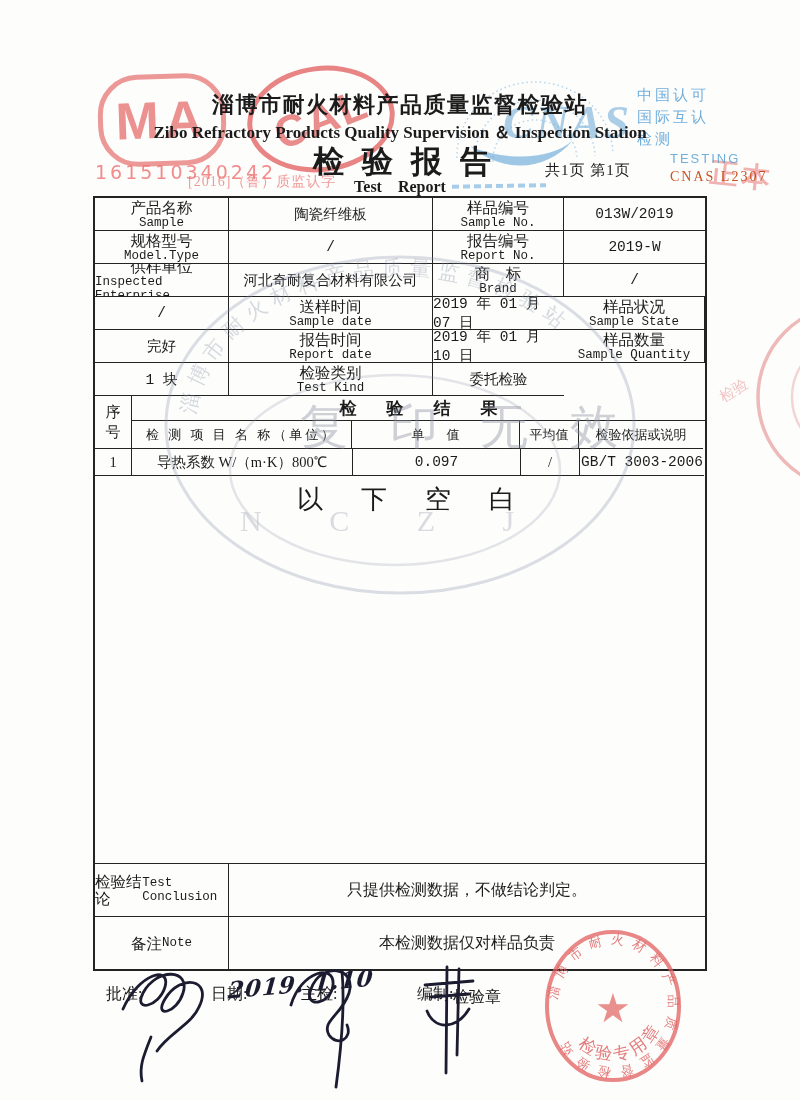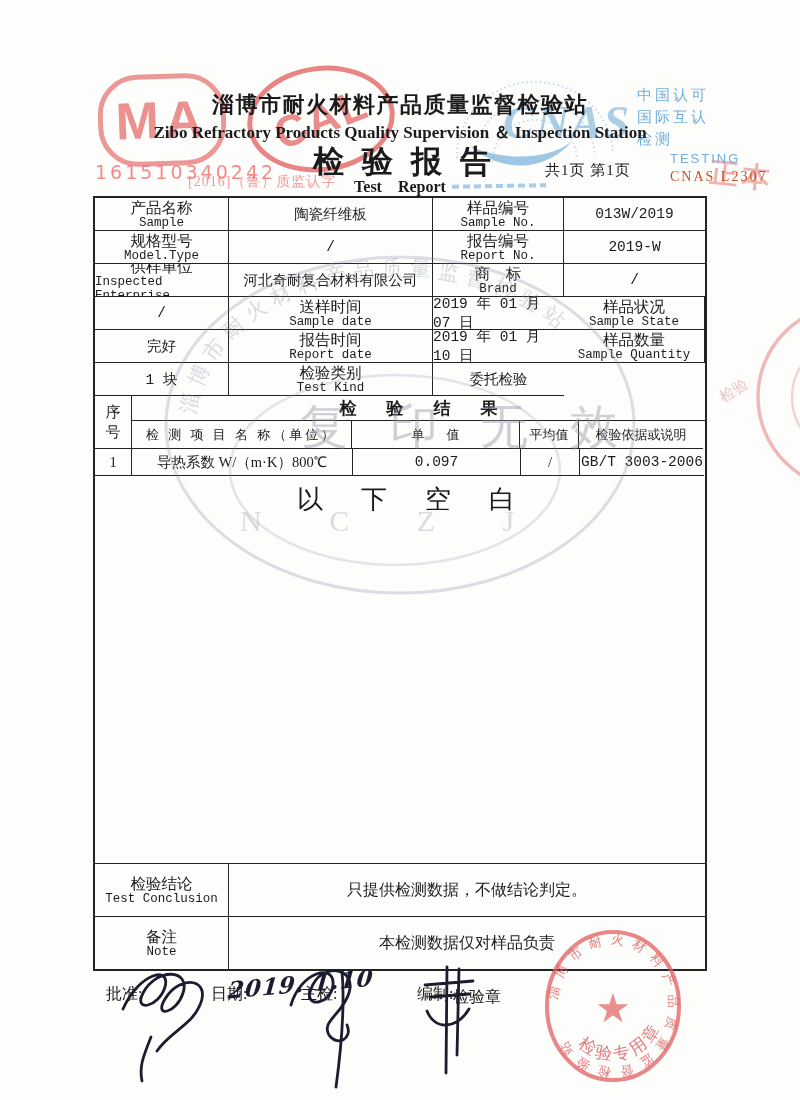--- a/index.html
+++ b/index.html
@@ -47,21 +47,21 @@
   .res-cols > div{border-right:1.5px solid #232323;border-bottom:1.5px solid #232323;display:flex;align-items:center;justify-content:center;font-size:13px;}
   .res-cols > div.last{border-right:none;}
   .res-item-head{letter-spacing:3px;}
   .res-val-head{letter-spacing:22px;padding-left:22px;}
   .res-row{display:grid;grid-template-columns:37px 221px 168px 59px 124px;height:27px;}
   .res-row > div{border-right:1.5px solid #232323;border-bottom:1.5px solid #232323;display:flex;align-items:center;justify-content:center;font-size:14.5px;}
   .res-row > div.last{border-right:none;}
   .blank-area{height:381px;border-bottom:1.5px solid #232323;text-align:center;}
   .blank-note{margin-top:6px;font-size:26px;letter-spacing:38px;padding-left:50px;}
   .concl-grid{display:grid;grid-template-columns:134px 476px;}
-  .concl-grid .lab{border-right:1.5px solid #232323;border-bottom:1.5px solid #232323;display:flex;flex-direction:column;align-items:center;justify-content:center;height:52px;}
+  .concl-grid .lab{border-right:1.5px solid #232323;border-bottom:1.5px solid #232323;display:flex;flex-direction:row;align-items:center;justify-content:center;height:52px;}
   .concl-grid .txt{border-bottom:1.5px solid #232323;display:flex;align-items:center;justify-content:center;font-size:16px;height:52px;}
   .concl-grid .nb{border-bottom:none;}
 
   
   .watermark{left:150px;top:235px;z-index:3;pointer-events:none;}
   .edge-stamp{left:698px;top:312px;z-index:3;pointer-events:none;}
   .seal{left:538px;top:926px;z-index:3;pointer-events:none;}
   .signatures{left:95px;top:945px;z-index:4;pointer-events:none;}
   .footer-label{font-size:16px;z-index:2;}
   .date-value{left:228px;top:970px;font-size:23px;font-style:italic;font-weight:bold;color:#1c1c30;

